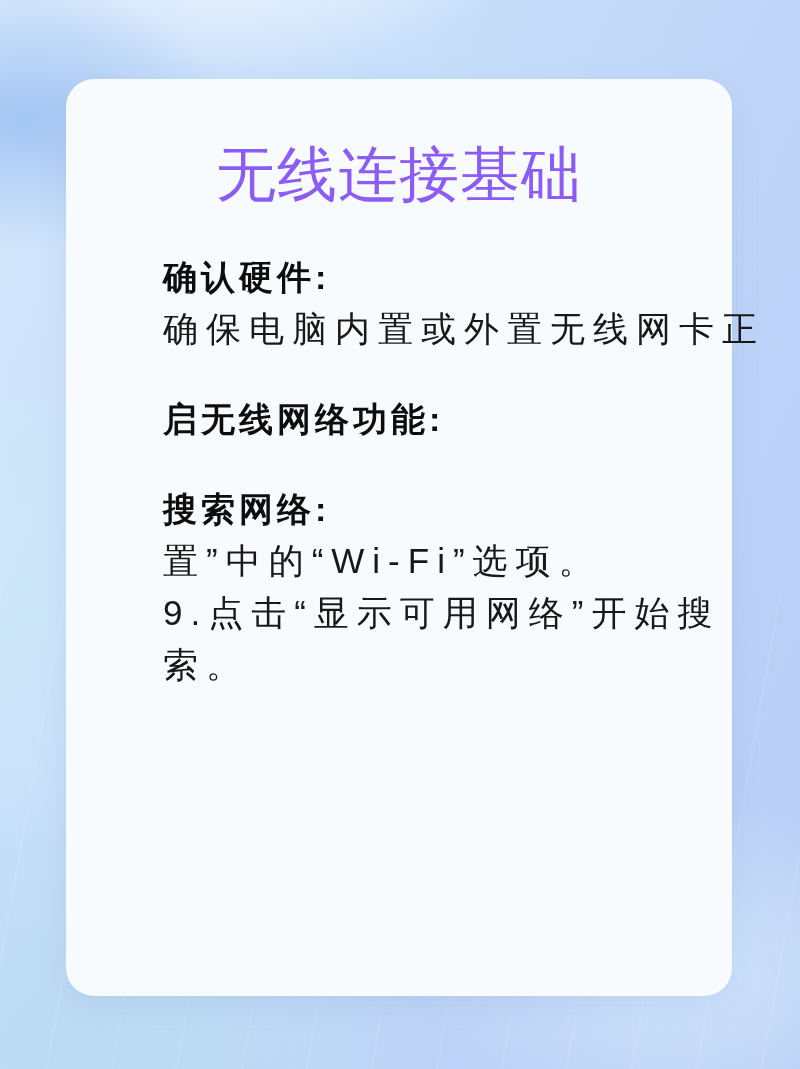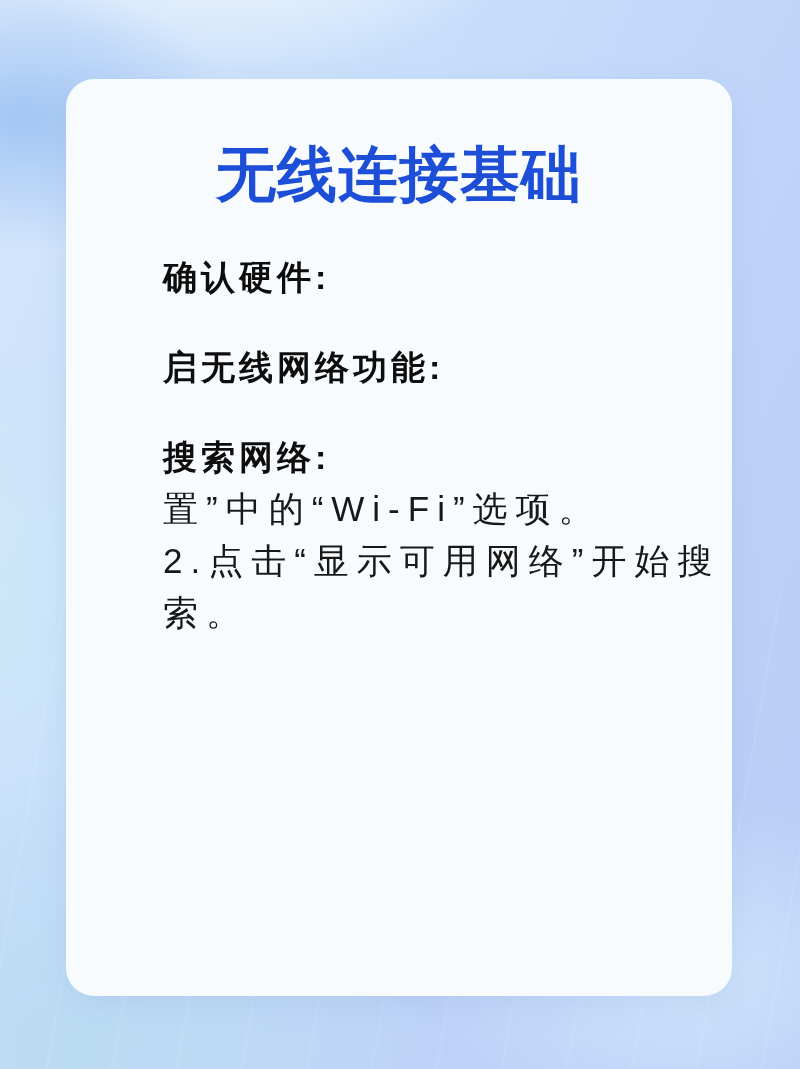--- a/index.html
+++ b/index.html
@@ -36,23 +36,23 @@
     background:#f8fbfe;
     border-radius:28px;
     box-shadow:0 8px 28px rgba(125,155,205,0.18);
     z-index:2;
   }
   .title {
     margin-top:59px;
     line-height:74px;
     text-align:center;
     font-size:60px;
-    font-weight:700;
+    font-weight:400;
     letter-spacing:1px;
-    color:#1d4ed8;
+    color:#8b5cf6;
   }
   .content {
     padding:0 18px 0 57px;
     margin-left:40px;
   }
   .section { margin-top:38px; }
   .section:first-child { margin-top:39px; }
   .heading {
     font-size:34px;
     font-weight:700;
@@ -75,28 +75,29 @@
 
 <div class="bg">
   <div class="card">
 
     <h1 class="title">无线连接基础</h1>
 
     <div class="content">
 
       <section class="section">
         <div class="heading">确认硬件:</div>
+        <div class="line">确保电脑内置或外置无线网卡正</div>
       </section>
 
       <section class="section">
         <div class="heading">启无线网络功能:</div>
       </section>
 
       <section class="section">
         <div class="heading">搜索网络:</div>
         <div class="line">置”中的“Wi-Fi”选项。</div>
-        <div class="line">2.点击“显示可用网络”开始搜</div>
+        <div class="line">9.点击“显示可用网络”开始搜</div>
         <div class="line">索。</div>
       </section>
 
     </div>
   </div>
 </div>
 
 </body></html>

